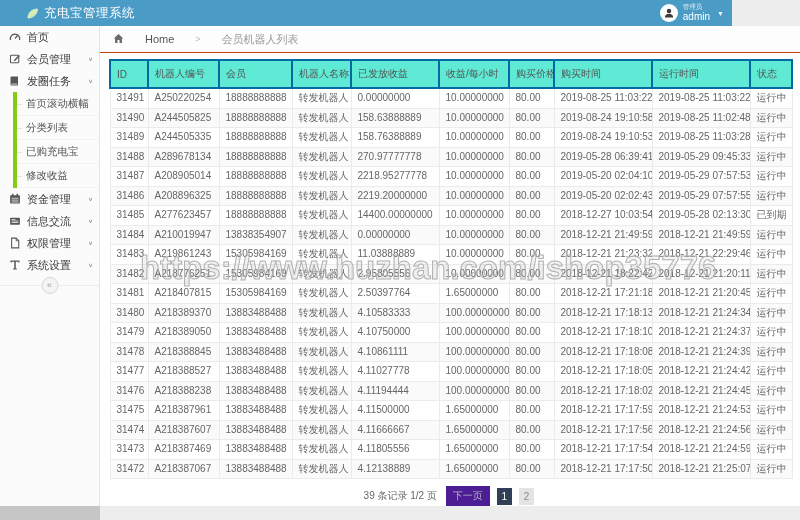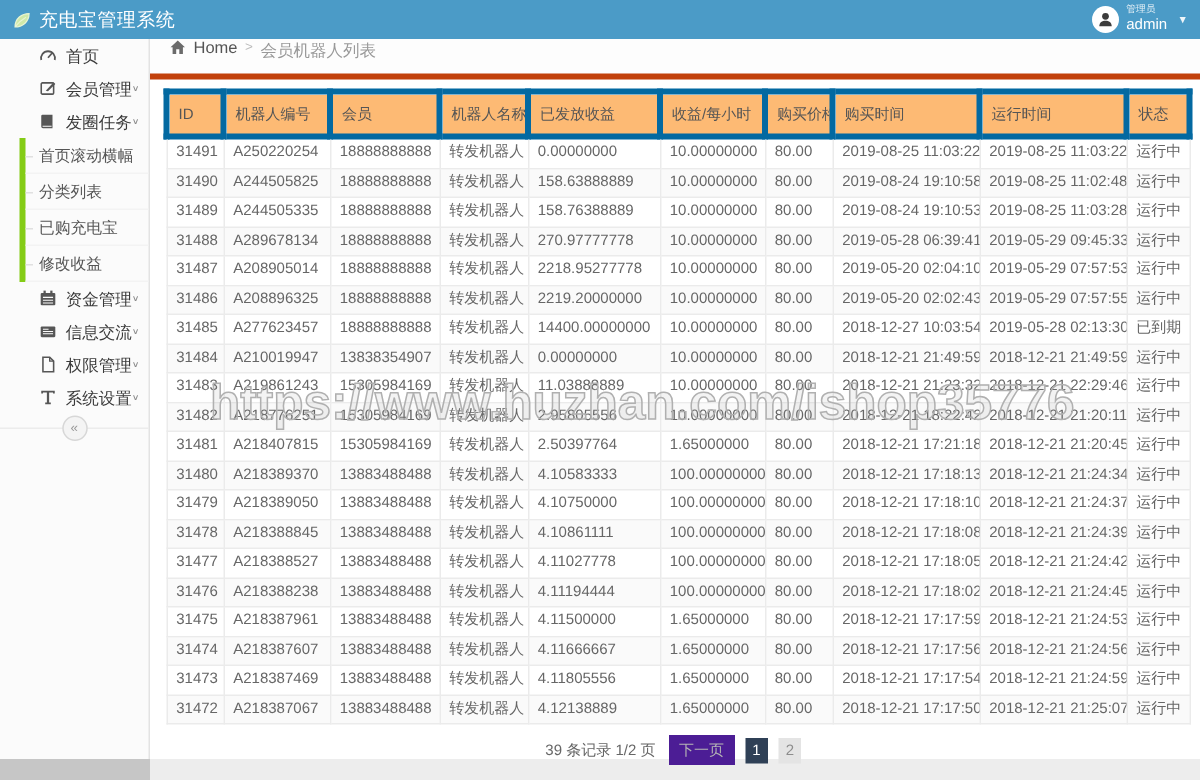--- a/index.html
+++ b/index.html
@@ -1,37 +1,37 @@
 <!DOCTYPE html>
 <html style="--header-bg: #4b9bc7; --accent: #2a64d8; --pg-active: #2f4056;"><head>
 <meta charset="utf-8">
 <style>
   * { margin:0; padding:0; box-sizing:border-box; }
   html,body { width:800px; height:520px; overflow:hidden;
     font-family:"Liberation Sans","DejaVu Sans",sans-serif; background:#ededed; }
 
   
-  .topbar { position:absolute; left:0; top:0; width:800px; height:26px;
+  .topbar { position:absolute; left:0; top:0; width:732px; height:26px;
     background:var(--header-bg,#4b9bc7); display:flex; align-items:center;
-    justify-content:space-between; padding:0 8px 0 8px; z-index:30; }
+    justify-content:space-between; padding:0 8px 0 26px; z-index:30; }
   .brand { display:flex; align-items:center; gap:5px; color:#fff;
     font-size:12.5px; letter-spacing:.5px; }
   .brand svg { display:block; }
   .userbox { display:flex; align-items:center; gap:5px; color:#fff; cursor:pointer; }
   .avatar { width:18px; height:18px; border-radius:50%; background:#fff;
     display:flex; align-items:center; justify-content:center; }
   .usertext { display:flex; flex-direction:column; line-height:1; }
   .usertext .role { font-size:6.5px; opacity:.85; }
   .usertext .uname { font-size:10px; margin-top:1px; }
   .caret { font-size:7px; opacity:.9; margin-left:2px; }
 
   
   .sidebar { position:absolute; left:0; top:26px; width:100px; bottom:14px;
     background:#fbfbfb; border-right:1px solid #e3e3e3; z-index:20; }
-  .side-item { height:22px; display:flex; align-items:center; padding:0 6px 0 26px;
+  .side-item { height:22px; display:flex; align-items:center; padding:0 6px 0 9px;
     font-size:11px; color:#3a3a3a; cursor:pointer; }
   .side-item .sicon { width:13px; margin-right:5px; display:flex; align-items:center; }
   .side-item .slabel { flex:1; white-space:nowrap; }
   .side-item .chev { font-size:7px; color:#8a8a8a; transform:scaleY(.8); }
   .side-item.active, .side-item.active .slabel { color:var(--accent,#2a64d8); }
   .submenu { margin-left:13px; border-left:4px solid #84cc16; }
   .sub-item { height:24px; display:flex; align-items:center; font-size:10.5px;
     color:#555; padding-left:9px; position:relative; cursor:pointer;
     border-bottom:1px solid #f3f3f3; }
   .sub-item::before { content:""; width:5px; height:1px; background:#e0e0e0;
@@ -41,31 +41,31 @@
   .collapse-btn { position:absolute; left:50%; top:-9px; transform:translateX(-50%);
     width:17px; height:17px; border-radius:50%; background:#f4f4f4;
     border:1px solid #d7d7d7; color:#9a9a9a; font-size:9px; line-height:15px;
     text-align:center; cursor:pointer; }
   .side-footer { position:absolute; left:0; bottom:0; width:100px; height:14px;
     background:#c6c6c6; z-index:21; }
 
   
   .main { position:absolute; left:100px; top:26px; right:0; height:480px;
     background:#fff; z-index:10; }
-  .breadcrumb { height:27px; display:flex; gap:5px;
-    padding-left:13px; border-bottom:4px solid #c2410c; font-size:11px;
+  .breadcrumb { height:27px; display:flex; align-items:center; gap:21px;
+    padding-left:13px; border-bottom:1px solid #c2410c; font-size:11px;
     color:#555; background:#fdfdfd; }
   .breadcrumb .sep { color:#bbb; font-size:9px; }
   .breadcrumb .cur { color:#999; }
   .content { padding:6px 9px 0 9px; position:relative; }
 
   table.grid { width:100%; border-collapse:collapse; table-layout:fixed;
     font-size:10px; color:#666; border:1px solid #e4e4e4; }
-  table.grid th { background:#fdba74; font-weight:normal; color:#555;
-    text-align:left; padding:6px 6px; border:4px solid #0369a1; white-space:nowrap;
+  table.grid th { background:#5eead4; font-weight:normal; color:#555;
+    text-align:left; padding:6px 6px; border:2px solid #0369a1; white-space:nowrap;
     overflow:hidden; }
   table.grid td { padding:4px 6px; border:1px solid #ebebeb; white-space:nowrap;
     overflow:hidden; line-height:10.5px; }
   table.grid tbody tr:nth-child(even) { background:#fafafa; }
 
   .pager { margin-top:7px; text-align:center; font-size:10px; color:#666; }
   .pager > * { vertical-align:middle; }
   .pager .summary { margin-right:4px; }
   .pg-btn { display:inline-block; padding:3px 7px; margin:0 2px;
     background:#4c1d95; color:#b5b5b5; cursor:default; }

